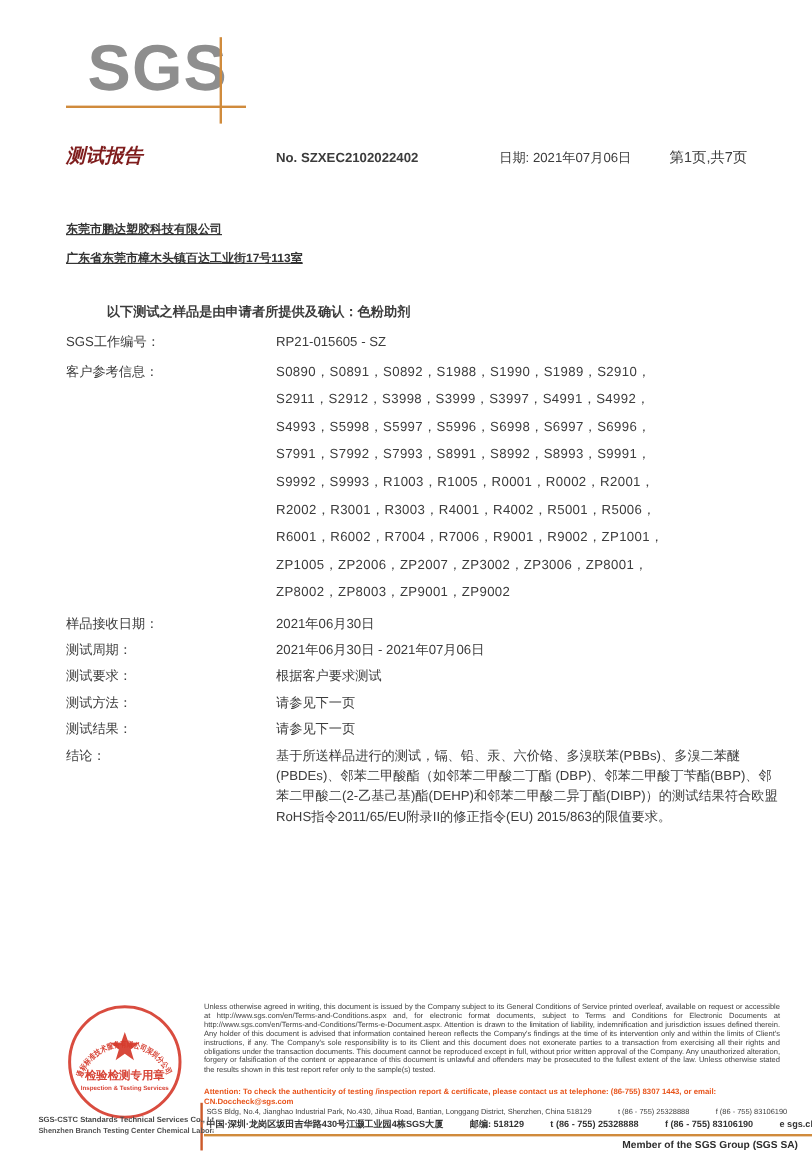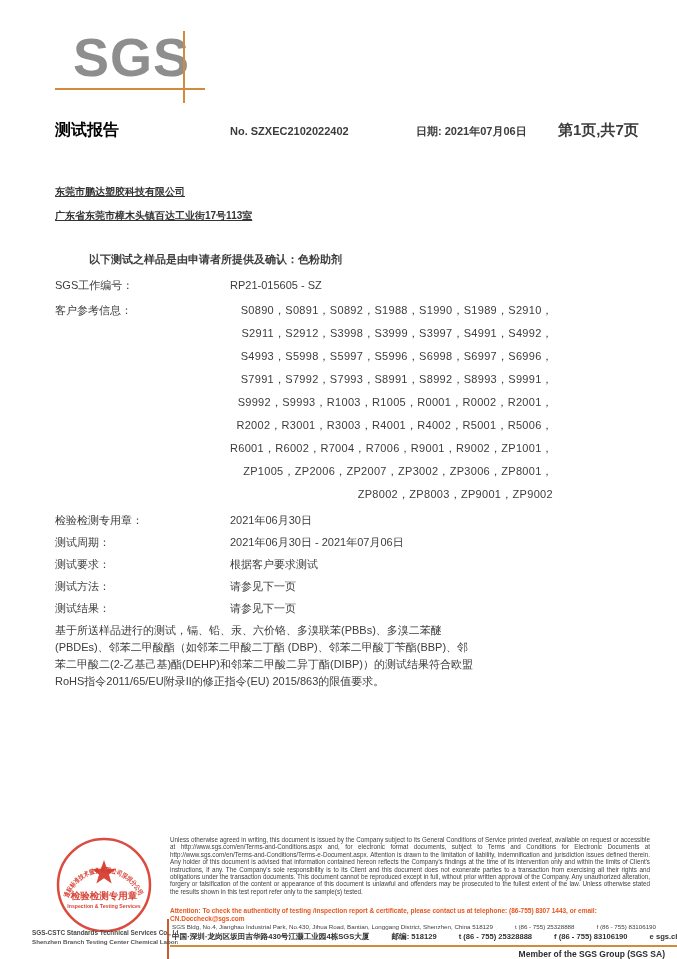--- a/index.html
+++ b/index.html
@@ -12,32 +12,32 @@
   .logo-area { position:absolute; top:28px; left:55px; width:170px; height:85px; }
   .logo-sgs {
     position:absolute; left:18px; top:2px;
     font-size:54px; font-weight:800; letter-spacing:1px; line-height:1;
     color:#8e8e8e;
   }
   .logo-hline { position:absolute; left:0; top:60px; width:150px; height:2px; background:#d08b3c; }
   .logo-vline { position:absolute; left:128px; top:3px; width:2px; height:72px; background:#d08b3c; }
   
   .title-row { position:absolute; top:120px; left:55px; right:15px; display:flex; align-items:baseline; }
-  .doc-title { width:175px; font-size:16px; font-weight:800; color:#000000; }
+  .doc-title { width:175px; font-size:16px; font-weight:800; color:#7f1d1d;font-style:italic; }
   .doc-no    { width:186px; font-size:11px; font-weight:700; }
-  .doc-date  { width:142px; font-size:11px; font-weight:700; }
-  .doc-page  { font-size:15px; font-weight:700; }
+  .doc-date  { width:142px; font-size:11px; font-weight:400; }
+  .doc-page  { font-size:12px; font-weight:400; }
   
   .applicant { position:absolute; top:180px; left:55px; font-size:10px; font-weight:700; line-height:24px; color:#343434;text-decoration:underline; }
   
   .statement { position:absolute; top:252px; left:55px; font-size:11px; font-weight:700;padding-left:34px; }
   .fields { position:absolute; top:277px; left:55px; width:600px; }
   .kv { display:flex; margin-bottom:6px; font-size:11px; font-weight:400; line-height:16px; color:#3c3c3c; }
   .kv .k { width:175px; flex-shrink:0; }
-  .codes .line { line-height:23px; letter-spacing:0.3px;text-align:right; }
+  .codes .line { line-height:23px; letter-spacing:0.3px; }
   .kv .conclusion-v { width:422px; line-height:17px; }
   
   .footer { position:absolute; left:0; bottom:0; width:677px; height:124px; }
   .legal {
     position:absolute; left:170px; top:1px; width:480px;
     font-size:6.3px; line-height:7.4px; color:#3e3e3e; text-align:justify;
   }
   .attention {
     position:absolute; left:170px; top:72px; width:480px;
     font-size:6.5px; line-height:7.6px; font-weight:700; color:#e8551c;
@@ -90,40 +90,41 @@
         <div class="line">S4993，S5998，S5997，S5996，S6998，S6997，S6996，</div>
         <div class="line">S7991，S7992，S7993，S8991，S8992，S8993，S9991，</div>
         <div class="line">S9992，S9993，R1003，R1005，R0001，R0002，R2001，</div>
         <div class="line">R2002，R3001，R3003，R4001，R4002，R5001，R5006，</div>
         <div class="line">R6001，R6002，R7004，R7006，R9001，R9002，ZP1001，</div>
         <div class="line">ZP1005，ZP2006，ZP2007，ZP3002，ZP3006，ZP8001，</div>
         <div class="line">ZP8002，ZP8003，ZP9001，ZP9002</div>
       </span>
     </div>
     <div class="kv">
-      <span class="k">检验检测专用章：</span>
+      <span class="k">样品接收日期：</span>
       <span class="v">2021年06月30日</span>
     </div>
     <div class="kv">
       <span class="k">测试周期：</span>
       <span class="v">2021年06月30日 - 2021年07月06日</span>
     </div>
     <div class="kv">
       <span class="k">测试要求：</span>
       <span class="v">根据客户要求测试</span>
     </div>
     <div class="kv">
       <span class="k">测试方法：</span>
       <span class="v">请参见下一页</span>
     </div>
     <div class="kv">
       <span class="k">测试结果：</span>
       <span class="v">请参见下一页</span>
     </div>
     <div class="kv">
+      <span class="k">结论：</span>
       <span class="conclusion-v">基于所送样品进行的测试，镉、铅、汞、六价铬、多溴联苯(PBBs)、多溴二苯醚(PBDEs)、邻苯二甲酸酯（如邻苯二甲酸二丁酯 (DBP)、邻苯二甲酸丁苄酯(BBP)、邻苯二甲酸二(2-乙基己基)酯(DEHP)和邻苯二甲酸二异丁酯(DIBP)）的测试结果符合欧盟RoHS指令2011/65/EU附录II的修正指令(EU) 2015/863的限值要求。</span>
     </div>
   </div>
 
   <div class="footer">
     <div class="legal">Unless otherwise agreed in writing, this document is issued by the Company subject to its General Conditions of Service printed overleaf, available on request or accessible at http://www.sgs.com/en/Terms-and-Conditions.aspx and, for electronic format documents, subject to Terms and Conditions for Electronic Documents at http://www.sgs.com/en/Terms-and-Conditions/Terms-e-Document.aspx. Attention is drawn to the limitation of liability, indemnification and jurisdiction issues defined therein. Any holder of this document is advised that information contained hereon reflects the Company's findings at the time of its intervention only and within the limits of Client's instructions, if any. The Company's sole responsibility is to its Client and this document does not exonerate parties to a transaction from exercising all their rights and obligations under the transaction documents. This document cannot be reproduced except in full, without prior written approval of the Company. Any unauthorized alteration, forgery or falsification of the content or appearance of this document is unlawful and offenders may be prosecuted to the fullest extent of the law. Unless otherwise stated the results shown in this test report refer only to the sample(s) tested.</div>
     <div class="attention">Attention: To check the authenticity of testing /inspection report &amp; certificate, please contact us at telephone: (86-755) 8307 1443, or email: CN.Doccheck@sgs.com</div>
     <div class="footer-vline"></div>
     <div class="addr">
       <div class="addr-row en">

